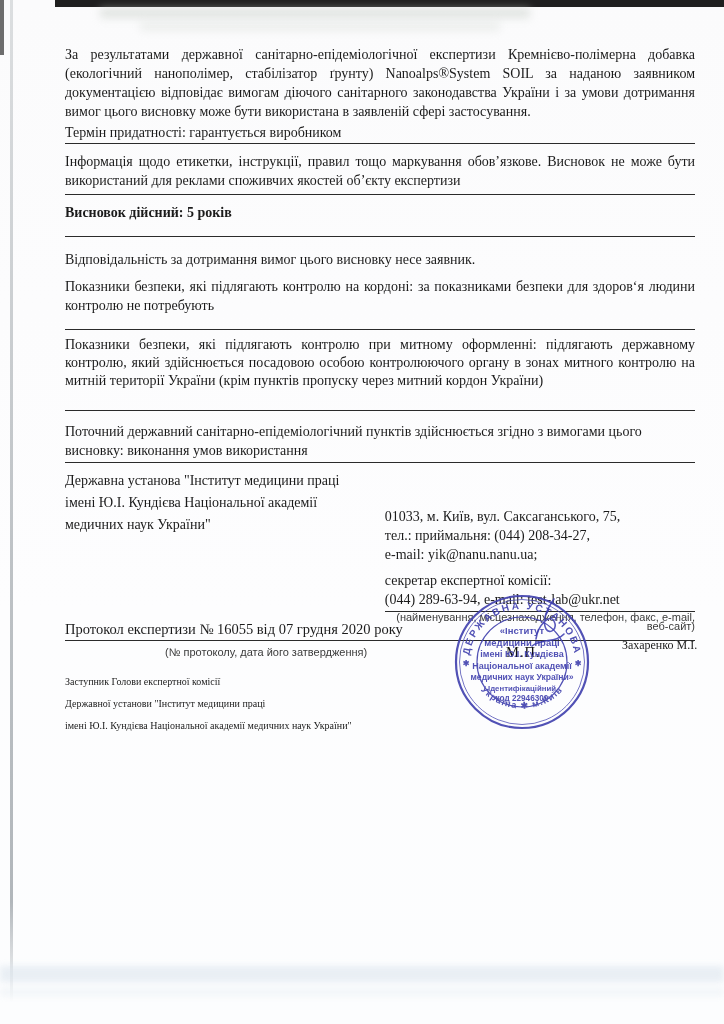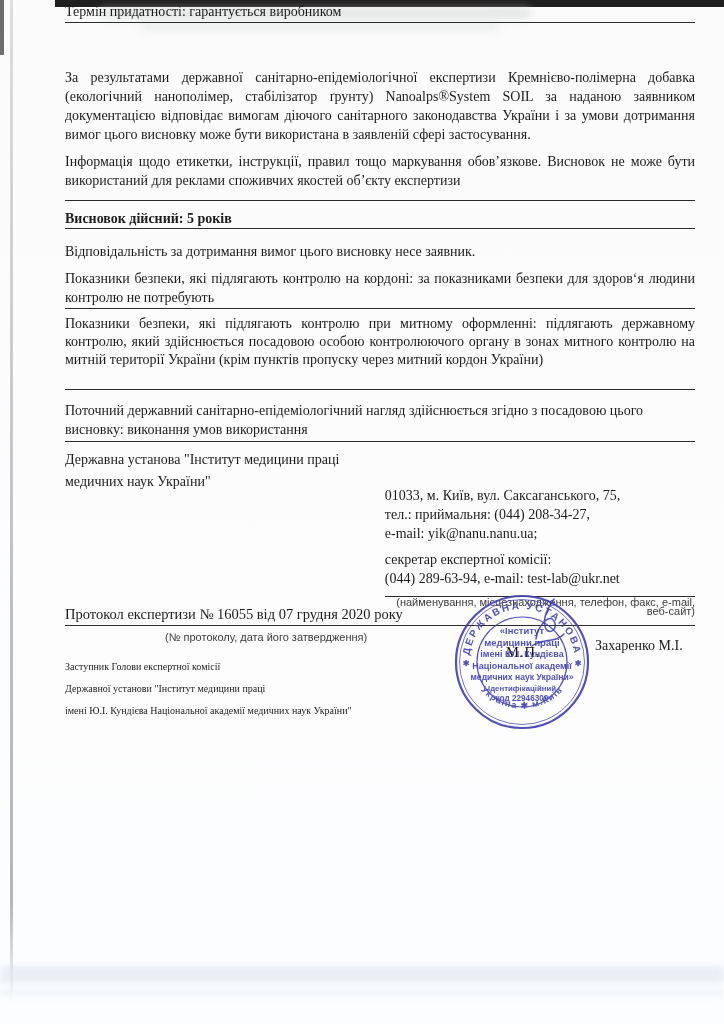--- a/index.html
+++ b/index.html
@@ -3,40 +3,40 @@
 <meta charset="utf-8">
 <style>
   html,body{margin:0;padding:0;background:#ffffff;}
   .page{position:relative;width:724px;height:1024px;background:linear-gradient(180deg,#fbfbfc 0%,#fdfdfe 60%,#fcfdfe 100%);
         font-family:"Liberation Serif",serif;color:#1b1b1b;overflow:hidden;}
   .content{position:absolute;left:65px;top:0;width:630px;}
   .para{font-size:14px;line-height:19px;margin:0;text-align:justify;}
   .ruled{border-bottom:1.3px solid #2b2b2b;}
   #p1{margin-top:45px;}
   #p2{margin-top:4px;line-height:16px;padding-bottom:2px;text-align:left;}
-  #p3{margin-top:8px;padding-bottom:10px;}
-  #p4{margin-top:10px;line-height:15px;padding-bottom:2px;font-weight:bold;text-align:left;}
+  #p3{margin-top:8px;padding-bottom:4px;}
+  #p4{margin-top:10px;line-height:15px;padding-bottom:16px;font-weight:bold;text-align:left;}
   #p5{margin-top:13px;text-align:left;}
-  #p6{margin-top:9px;line-height:18.5px;padding-bottom:1px;}
+  #p6{margin-top:9px;line-height:18.5px;padding-bottom:14px;}
   #p7{margin-top:6px;line-height:18px;padding-bottom:20px;}
   #p8{margin-top:11px;padding-bottom:2px;text-align:left;}
   .twocol{display:flex;justify-content:space-between;margin-top:7px;}
   .col-left{width:330px;font-size:14px;line-height:22px;}
   .col-left span{display:block;}
   .col-right{width:320px;padding-top:37px;font-size:14px;line-height:19px;}
   .col-right .addr span{display:block;}
-  .secretary{margin-top:7px;border-bottom:1.2px solid #2b2b2b;padding-bottom:8px;}
+  .secretary{margin-top:7px;border-bottom:1.2px solid #2b2b2b;padding-bottom:2px;}
   .secretary span{display:block;}
   .caption{font-size:11px;line-height:9px;color:#3a3a3a;font-family:Liberation Sans, sans-serif;}
   .cap-right{text-align:right;height:8px;margin-top:1px;}
   .protocol{margin-top:0;font-size:14.5px;line-height:17px;padding-bottom:2px;border-bottom:1.3px solid #2b2b2b;}
   .cap-protocol{margin-left:100px;margin-top:7px;height:10px;}
   .sigblock{margin-top:13px;font-size:10px;line-height:22px;width:460px;}
   .sigblock span{display:block;}
-  .signer{position:absolute;left:595px;top:638px;font-size:14px;}
+  .signer{position:absolute;left:622px;top:638px;font-size:12px;}
   .mp{position:absolute;left:506px;top:644px;font-size:14.5px;color:#101010;letter-spacing:1px;}
   .stamp{position:absolute;left:452px;top:592px;width:140px;height:140px;opacity:.92;}
   .autograph{position:absolute;left:523px;top:596px;width:48px;height:58px;opacity:.85;}
   
   .topbar{position:absolute;left:55px;top:0;right:0;height:7px;background:#1f1f1f;}
   .edge-tl{position:absolute;left:0;top:0;width:4px;height:55px;background:#3d3d3d;opacity:.75;}
   .scanline{position:absolute;left:10px;top:0;width:3px;height:1002px;
             background:linear-gradient(180deg,#d6d9db 0%,#b3b8bc 55%,#a4aaaf 90%,rgba(180,186,190,0));opacity:.85;}
   .bleed1{position:absolute;left:100px;top:8px;width:430px;height:10px;background:#c7cec7;filter:blur(4px);opacity:.5;}
   .bleed2{position:absolute;left:140px;top:22px;width:360px;height:9px;background:#cfd5cf;filter:blur(4px);opacity:.33;}
@@ -51,39 +51,40 @@
   <div class="topbar"></div>
   <div class="edge-tl"></div>
   <div class="scanline"></div>
   <div class="bleed1"></div>
   <div class="bleed2"></div>
   <div class="band"></div>
   <div class="band2"></div>
 
   <div class="content">
 
+    <p id="p1" class="para">За результатами державної санітарно-епідеміологічної експертизи Кремнієво-полімерна добавка (екологічний нанополімер, стабілізатор ґрунту) Nanoalps®System SOIL за наданою заявником документацією відповідає вимогам діючого санітарного законодавства України і за умови дотримання вимог цього висновку може бути використана в заявленій сфері застосування.</p>
+
     <p id="p2" class="para ruled">Термін придатності: гарантується виробником</p>
-
-    <p id="p1" class="para">За результатами державної санітарно-епідеміологічної експертизи Кремнієво-полімерна добавка (екологічний нанополімер, стабілізатор ґрунту) Nanoalps®System SOIL за наданою заявником документацією відповідає вимогам діючого санітарного законодавства України і за умови дотримання вимог цього висновку може бути використана в заявленій сфері застосування.</p>
 
     <p id="p3" class="para ruled">Інформація щодо етикетки, інструкції, правил тощо маркування обов’язкове. Висновок не може бути використаний для реклами споживчих якостей об’єкту експертизи</p>
 
     <p id="p4" class="para ruled">Висновок дійсний: 5 років</p>
 
     <p id="p5" class="para">Відповідальність за дотримання вимог цього висновку несе заявник.</p>
 
     <p id="p6" class="para ruled">Показники безпеки, які підлягають контролю на кордоні: за показниками безпеки для здоров‘я людини контролю не потребують</p>
 
     <p id="p7" class="para ruled">Показники безпеки, які підлягають контролю при митному оформленні: підлягають державному контролю, який здійснюється посадовою особою контролюючого органу в зонах митного контролю на митній території України (крім пунктів пропуску через митний кордон України)</p>
 
-    <p id="p8" class="para ruled">Поточний державний санітарно-епідеміологічний нагляд здійснюється згідно з посадовою цього висновку: виконання умов використання</p>
+    <p id="p8" class="para ruled">Поточний державний санітарно-епідеміологічний пунктів здійснюється згідно з вимогами цього висновку: виконання умов використання</p>
 
     <div class="twocol">
       <div class="col-left">
         <span>Державна установа "Інститут медицини праці</span>
+        <span>імені Ю.І. Кундієва Національної академії</span>
         <span>медичних наук України"</span>
       </div>
       <div class="col-right">
         <div class="addr">
           <span>01033, м. Київ, вул. Саксаганського, 75,</span>
           <span>тел.: приймальня: (044) 208-34-27,</span>
           <span>e-mail: yik@nanu.nanu.ua;</span>
         </div>
         <div class="secretary">
           <span>секретар експертної комісії:</span>

